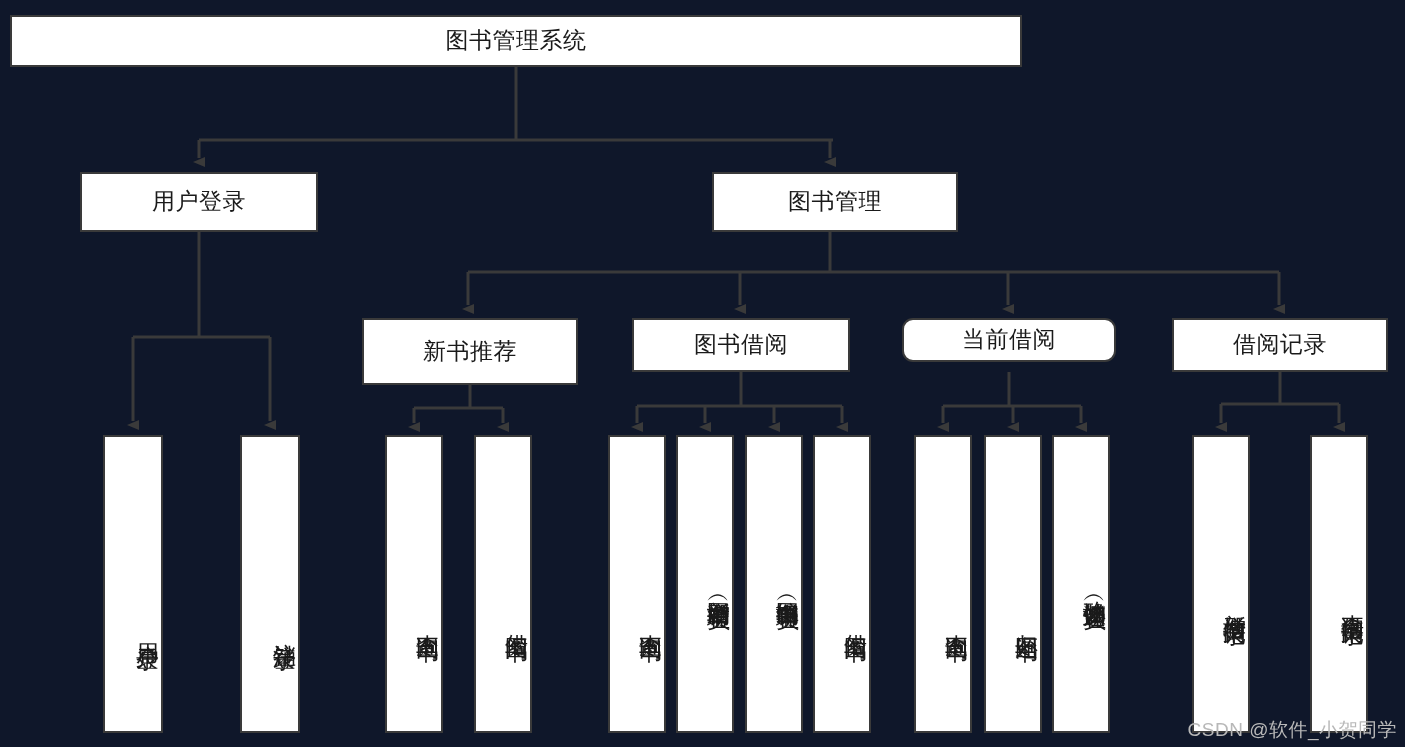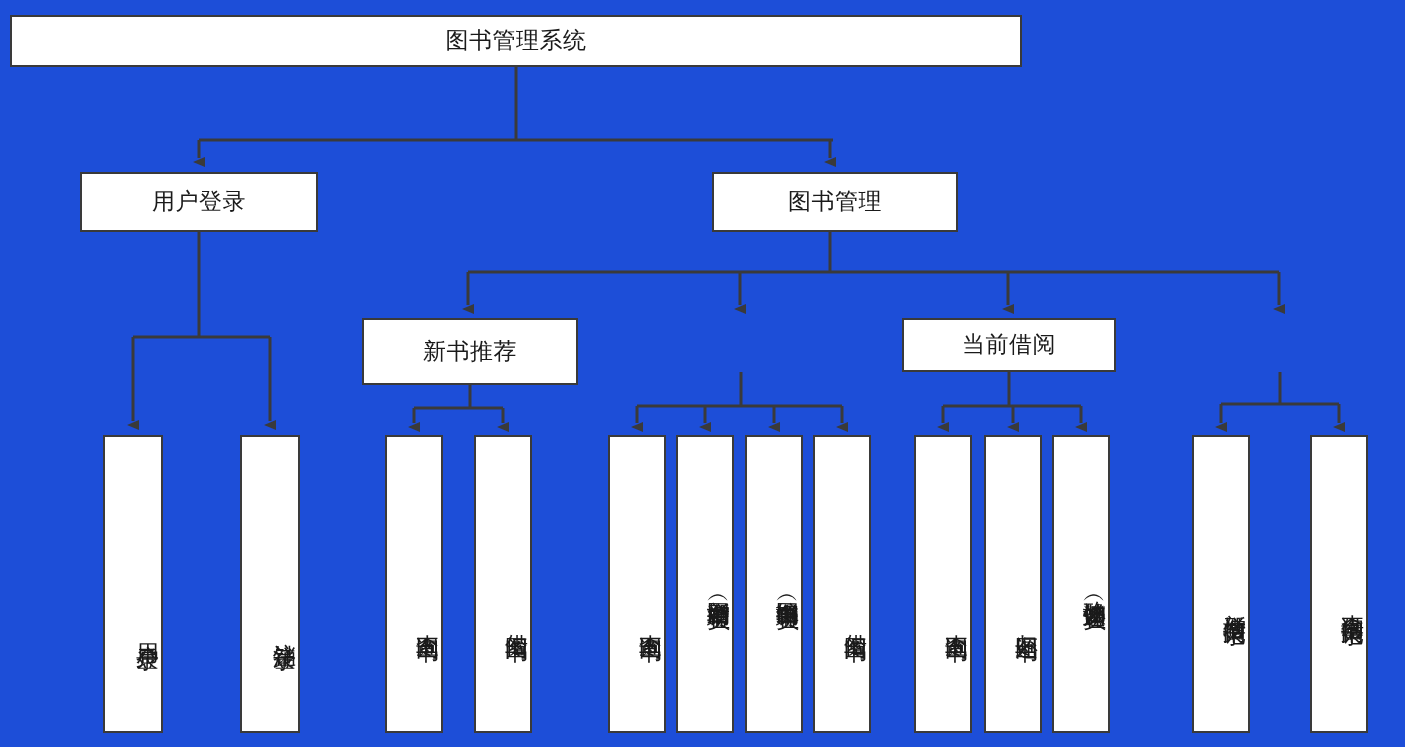--- a/index.html
+++ b/index.html
@@ -7,21 +7,21 @@
     padding: 0;
     background: #ffffff;
   }
   body {
     font-family: "Liberation Sans", "DejaVu Sans", sans-serif;
   }
   #canvas {
     position: relative;
     width: 1405px;
     height: 747px;
-    background: #1d4ed8;
+    background: #0f172a;
     overflow: hidden;
   }
   svg#wires {
     position: absolute;
     left: 0;
     top: 0;
     width: 1405px;
     height: 747px;
     pointer-events: none;
   }
@@ -129,22 +129,28 @@
   <div class="node horizontal" style="left:80px; top:172px; width:238px; height:60px;">
     <span class="node-label">用户登录</span>
   </div>
   <div class="node horizontal" style="left:712px; top:172px; width:246px; height:60px;">
     <span class="node-label">图书管理</span>
   </div>
 
   <div class="node horizontal" style="left:362px; top:318px; width:216px; height:67px;">
     <span class="node-label">新书推荐</span>
   </div>
-  <div class="node horizontal" style="left:902px; top:318px; width:214px; height:54px;">
+  <div class="node horizontal" style="left:632px; top:318px; width:218px; height:54px;">
+    <span class="node-label">图书借阅</span>
+  </div>
+  <div class="node horizontal" style="left:902px; top:318px; width:214px; height:44px;border-radius:11px;">
     <span class="node-label">当前借阅</span>
+  </div>
+  <div class="node horizontal" style="left:1172px; top:318px; width:216px; height:54px;">
+    <span class="node-label">借阅记录</span>
   </div>
 
   <div class="node vertical" style="left:103px; top:435px; width:60px; height:298px; padding-top:90px;">
     <span class="node-label">用户登录</span>
   </div>
   <div class="node vertical" style="left:240px; top:435px; width:60px; height:298px; padding-top:90px;">
     <span class="node-label">注销登录</span>
   </div>
 
   <div class="node vertical" style="left:385px; top:435px; width:58px; height:298px; padding-top:72px;">
@@ -177,14 +183,15 @@
     <span class="node-label">确认归还（管理员）</span>
   </div>
 
   <div class="node vertical" style="left:1192px; top:435px; width:58px; height:298px; padding-top:36px;">
     <span class="node-label">新增借阅记录</span>
   </div>
   <div class="node vertical" style="left:1310px; top:435px; width:58px; height:298px; padding-top:36px;">
     <span class="node-label">查询借阅记录</span>
   </div>
 
+  <div class="watermark">CSDN @软件_小贺同学</div>
 
 </div>
 
 </body></html>

